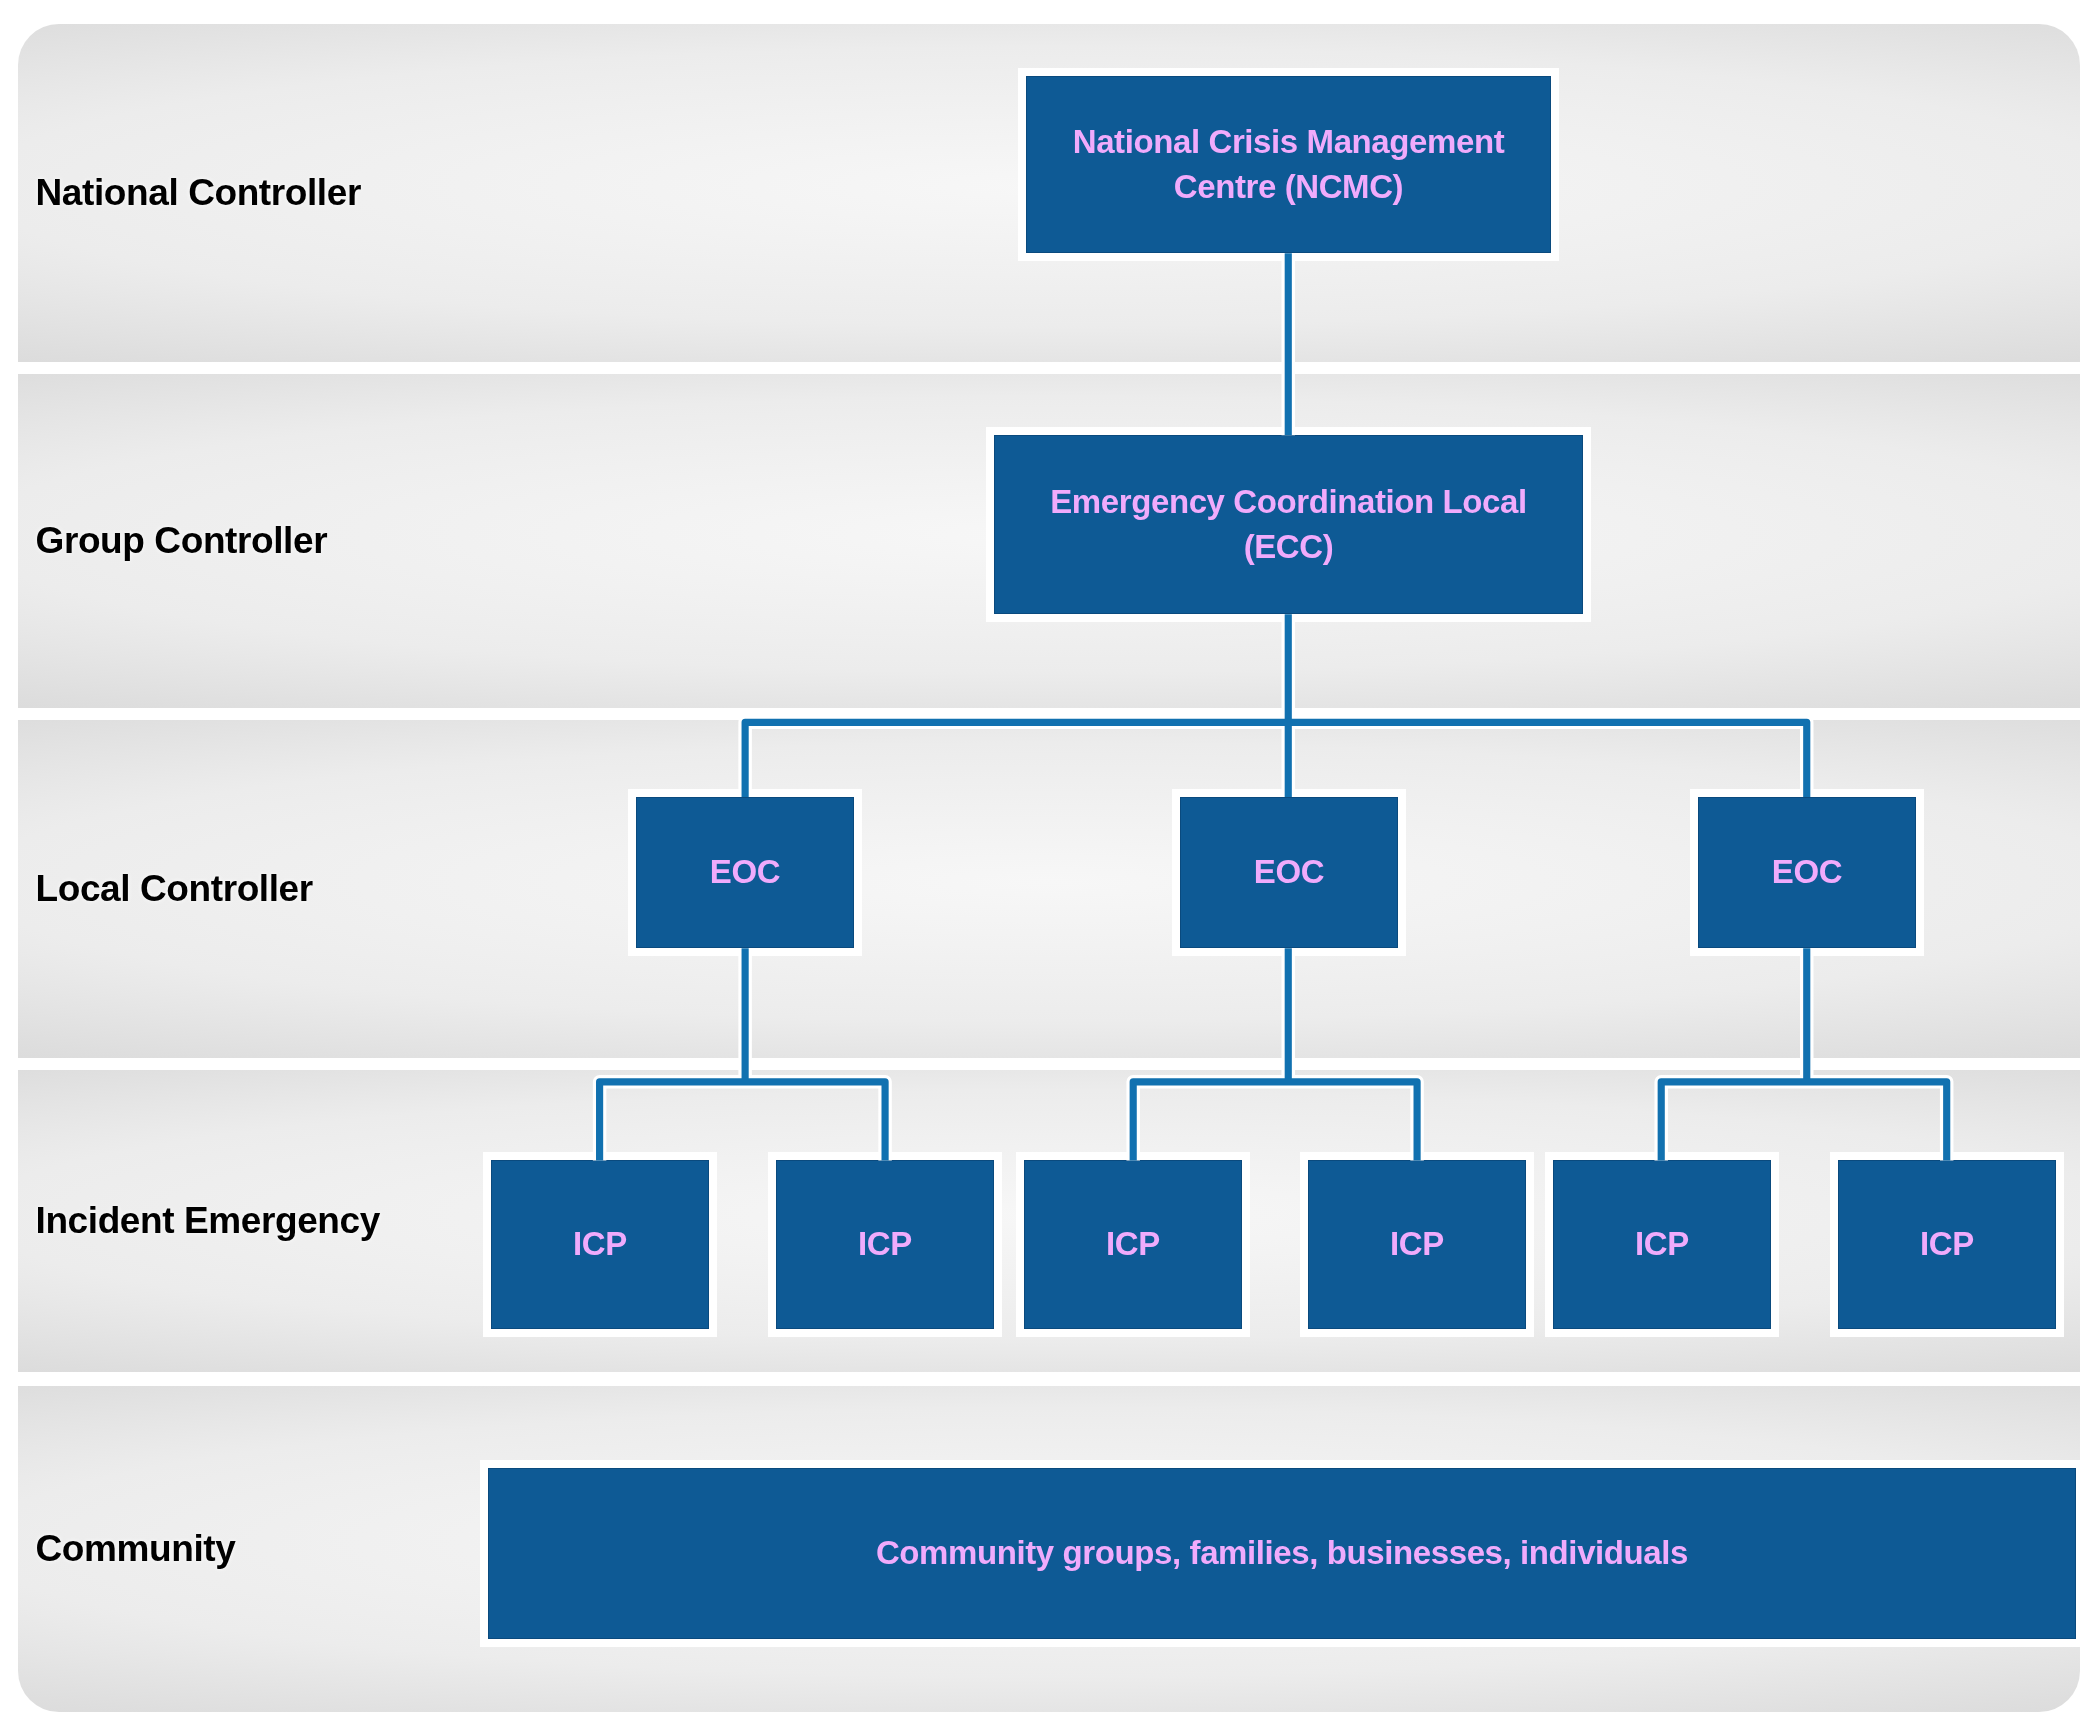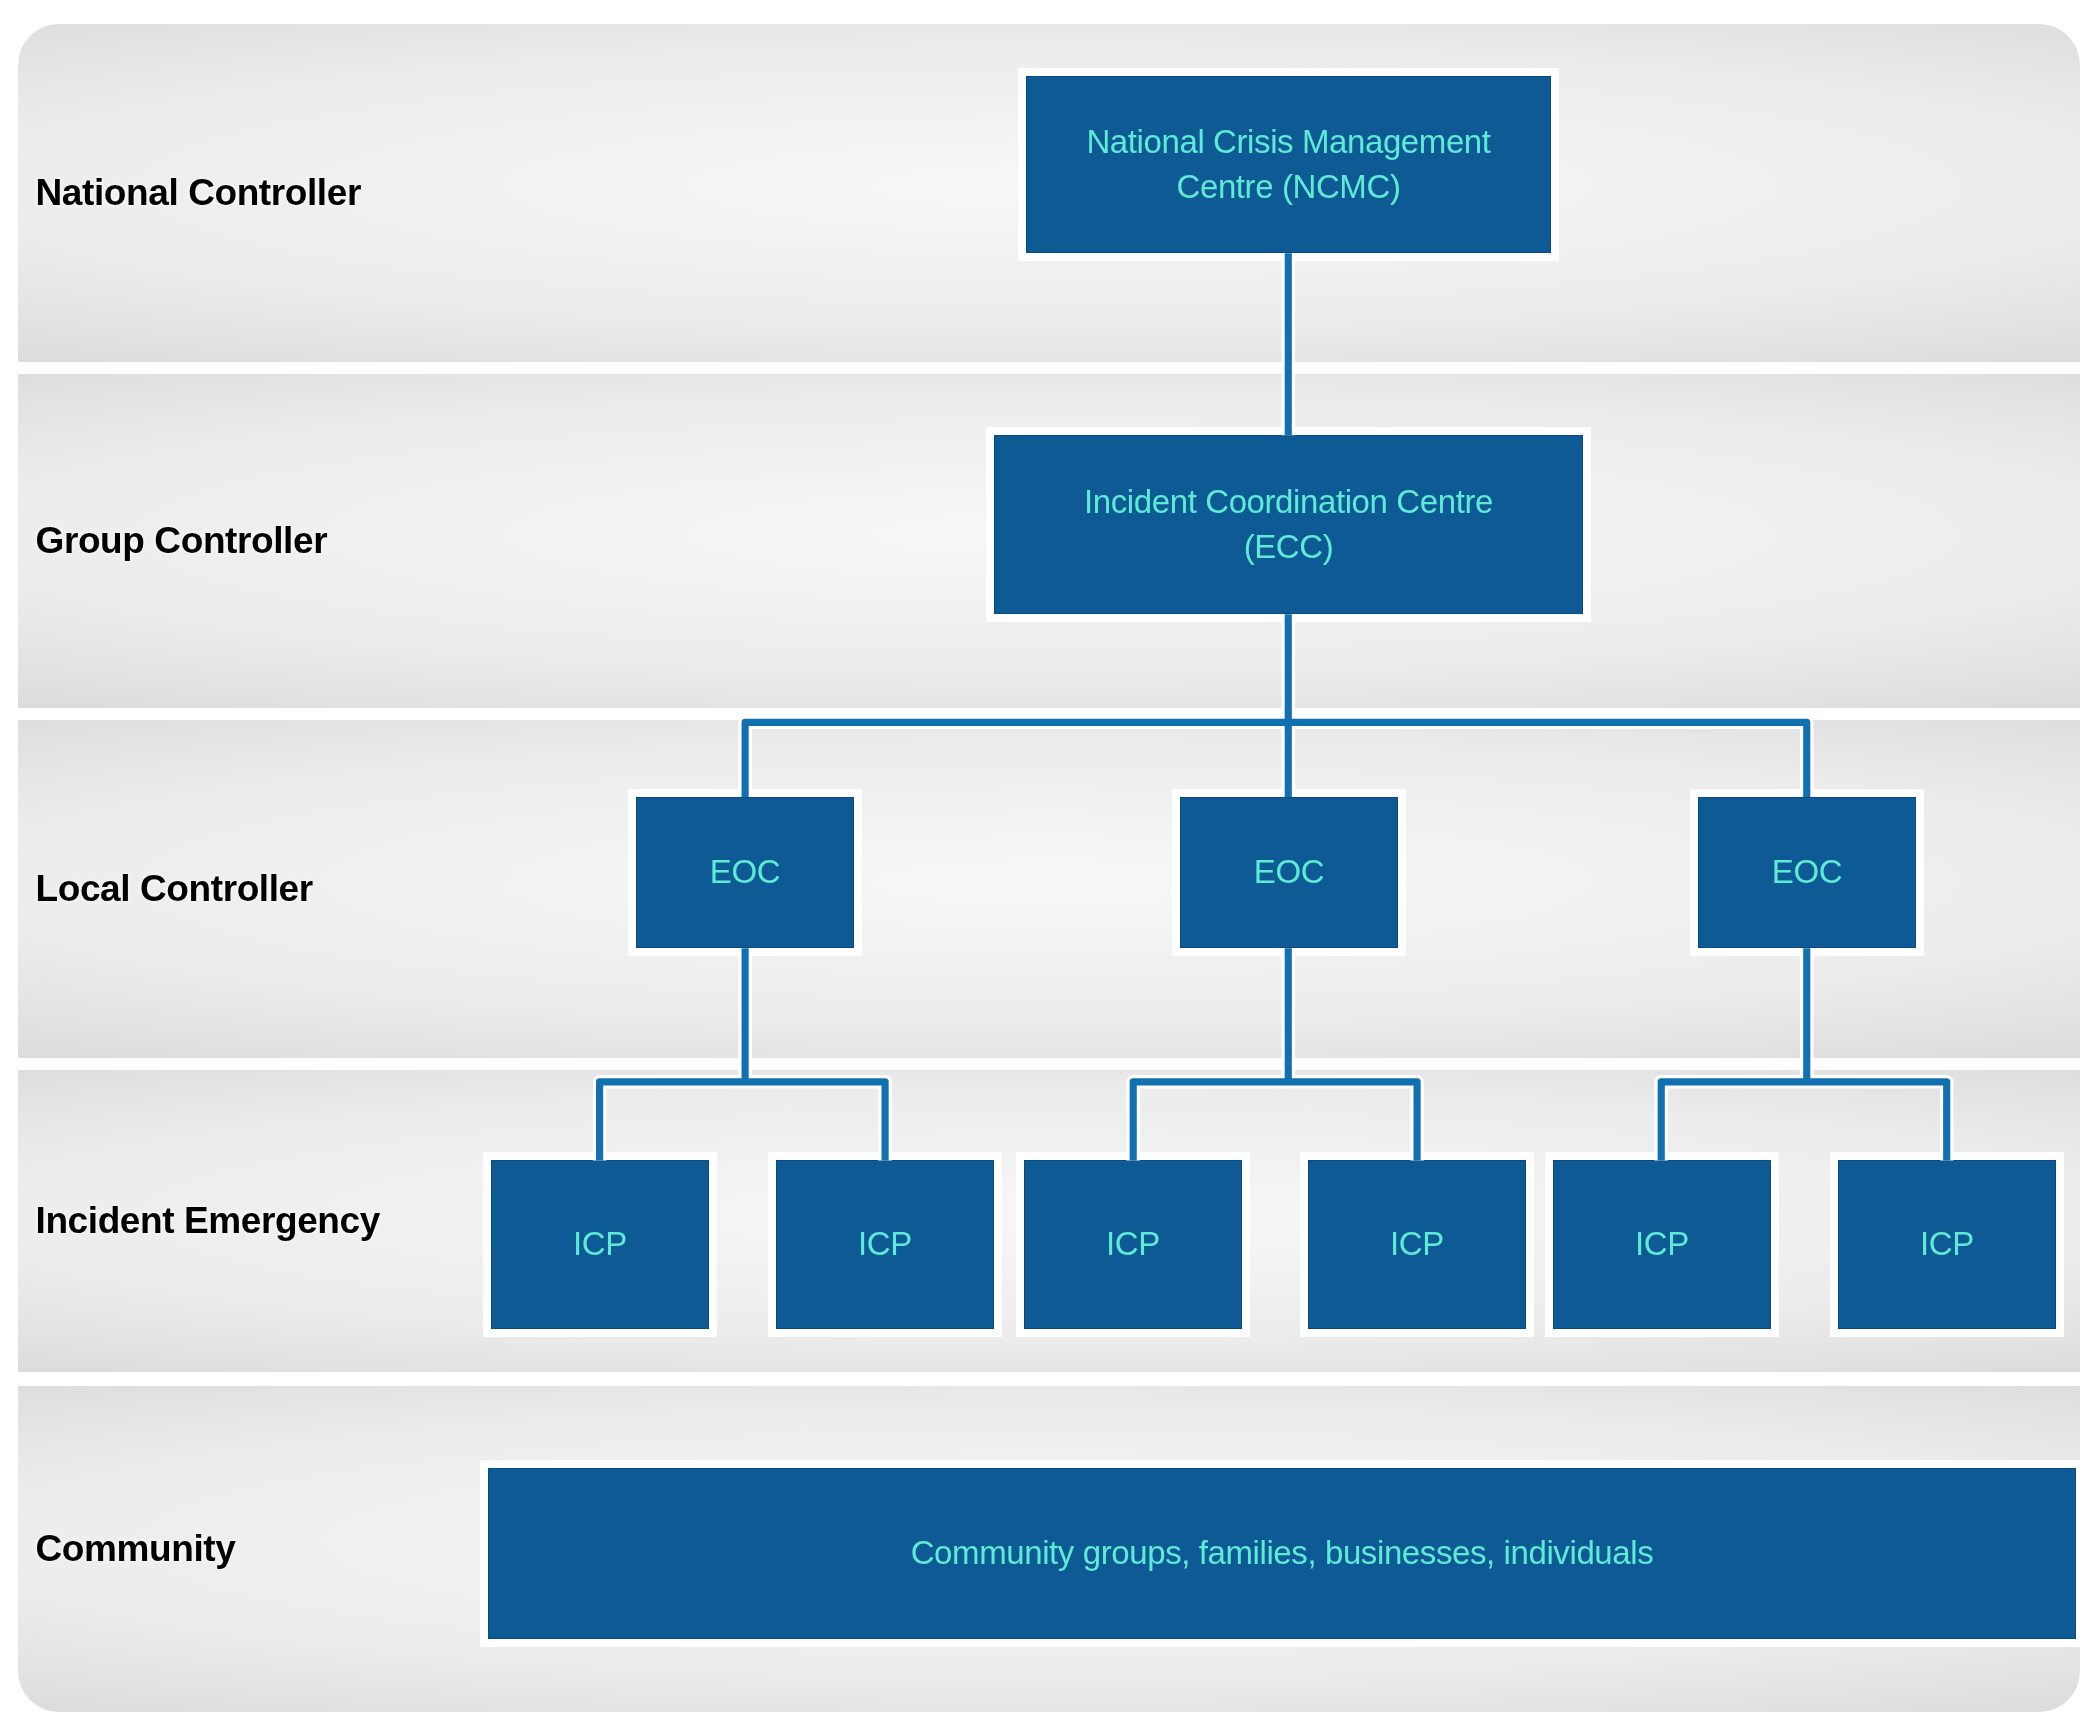--- a/index.html
+++ b/index.html
@@ -33,26 +33,26 @@
     letter-spacing: -0.4px;
     text-shadow: 0 0 4.8px rgba(255,255,255,0.9);
     white-space: nowrap;
   }
   .node {
     position: absolute;
     box-sizing: border-box;
     background: #0e5a95;
     border: 1.6px solid #0a4a7e;
     box-shadow: 0 0 0 8px #ffffff;
-    color: #5eead4;
+    color: #f0abfc;
     display: flex;
     align-items: center;
     justify-content: center;
     text-align: center;
-    font-weight: normal;
+    font-weight: bold;
     font-size: 33px;
     line-height: 1.35;
     white-space: pre-line;
     letter-spacing: -0.4px;
     z-index: 2;
   }
   #connectors {
     position: absolute;
     left: 0; top: 0;
     width: 2097px;
@@ -78,21 +78,21 @@
   <div class="band" style="top:1070px;height:302px;">
     <div class="band-label">Incident Emergency</div>
   </div>
   <div class="band last" style="top:1386px;height:326px;">
     <div class="band-label">Community</div>
   </div>
 
   <div class="node" style="left:1026px;top:76px;width:525px;height:177px;">National Crisis Management
 Centre (NCMC)</div>
 
-  <div class="node" style="left:994px;top:435px;width:589px;height:179px;">Incident Coordination Centre
+  <div class="node" style="left:994px;top:435px;width:589px;height:179px;">Emergency Coordination Local
 (ECC)</div>
 
   <div class="node" style="left:636px;top:797px;width:218px;height:151px;">EOC</div>
   <div class="node" style="left:1180px;top:797px;width:218px;height:151px;">EOC</div>
   <div class="node" style="left:1698px;top:797px;width:218px;height:151px;">EOC</div>
 
   <div class="node" style="left:491px;top:1160px;width:218px;height:169px;">ICP</div>
   <div class="node" style="left:776px;top:1160px;width:218px;height:169px;">ICP</div>
   <div class="node" style="left:1024px;top:1160px;width:218px;height:169px;">ICP</div>
   <div class="node" style="left:1308px;top:1160px;width:218px;height:169px;">ICP</div>

